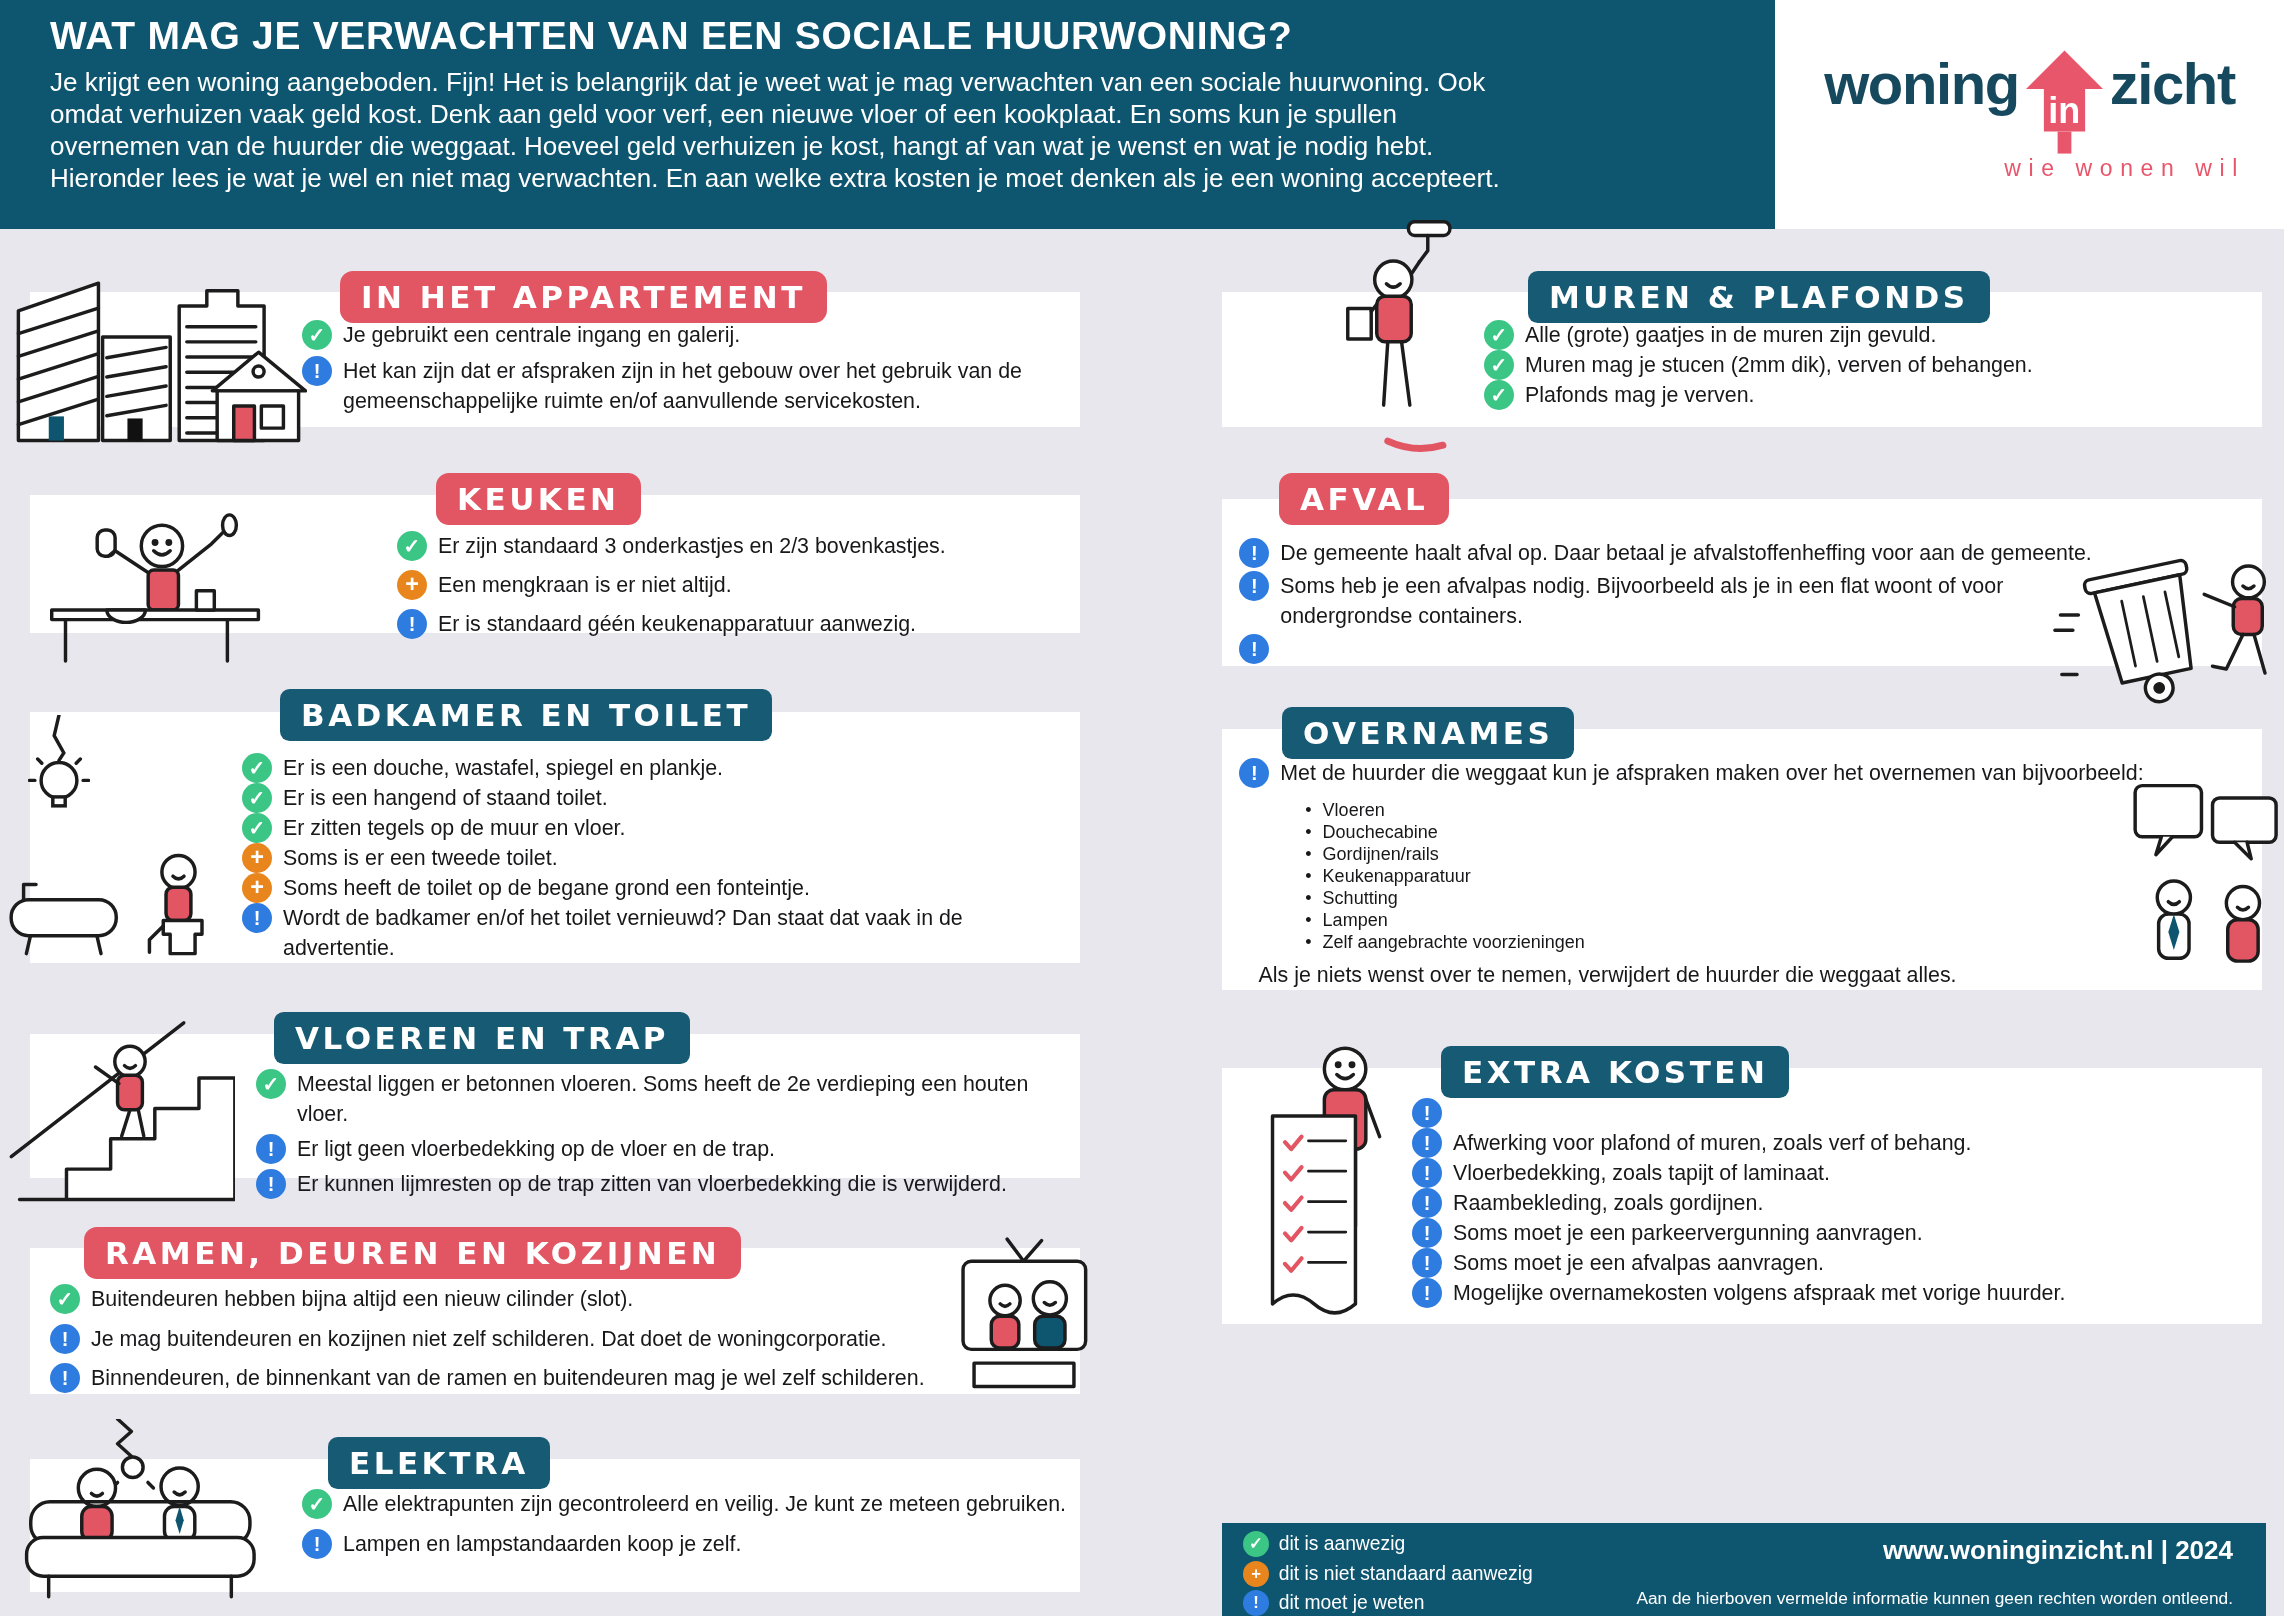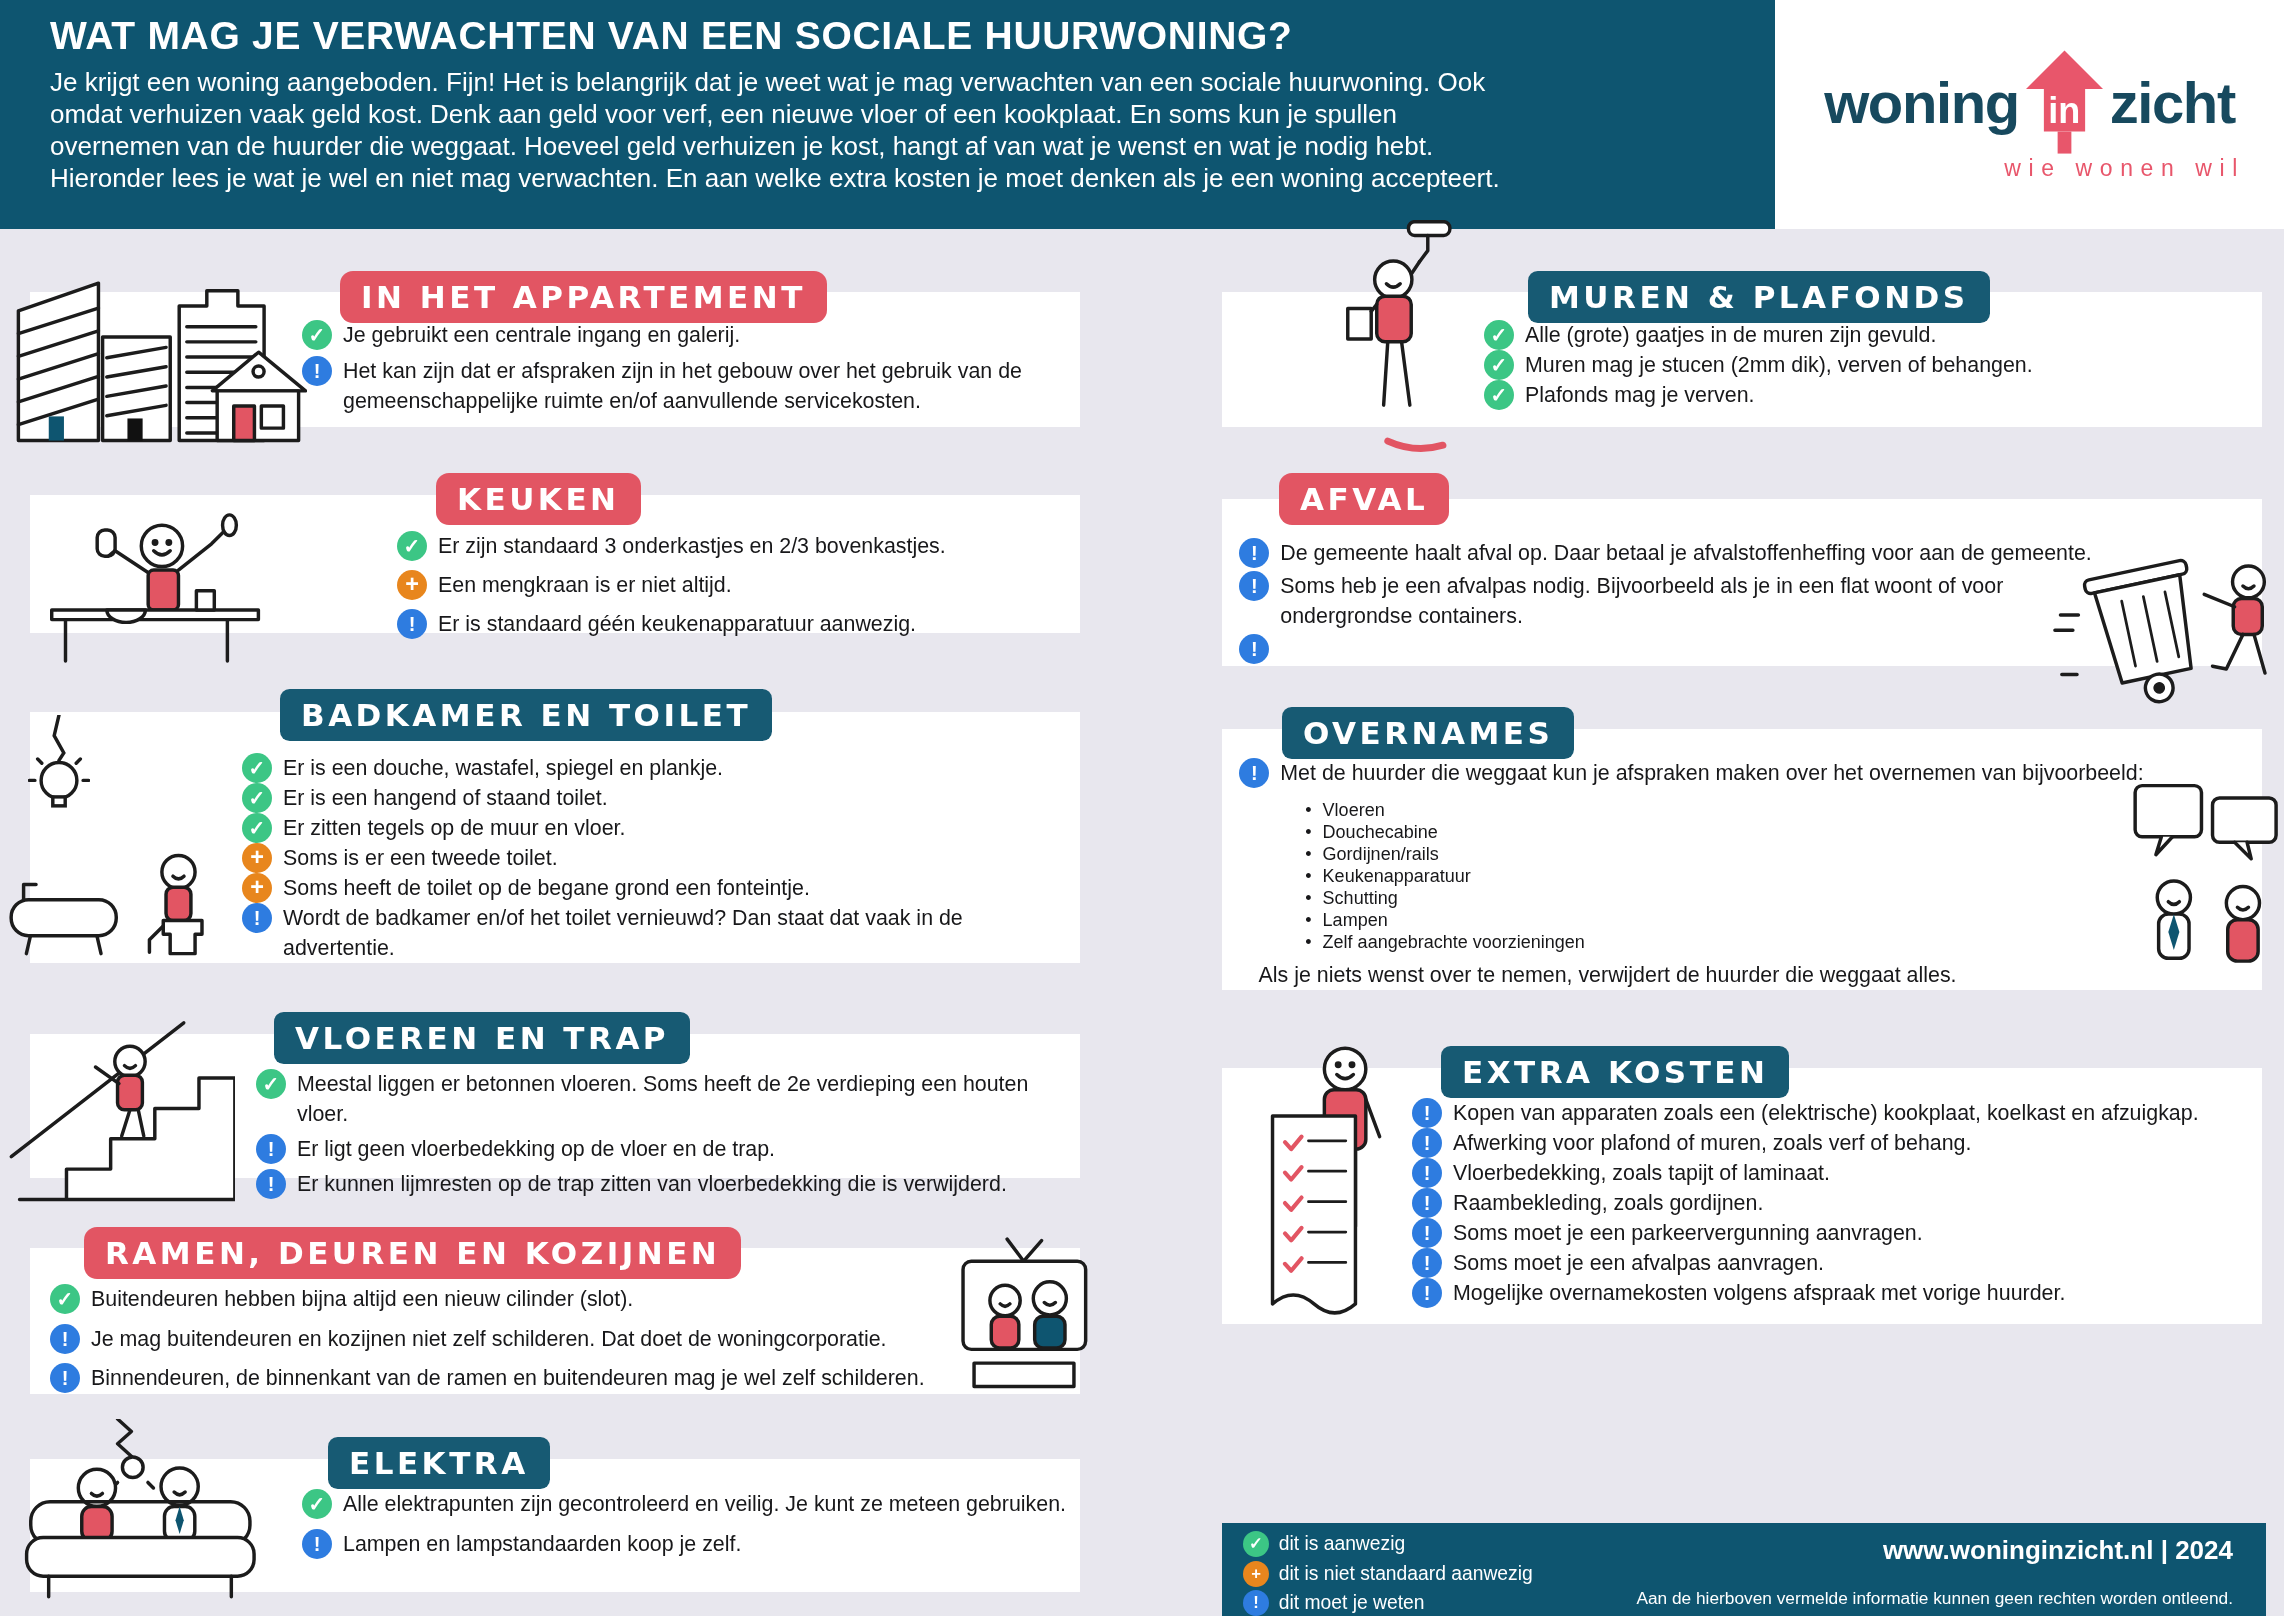--- a/index.html
+++ b/index.html
@@ -5,21 +5,21 @@
   html,body{margin:0;padding:0;}
   .poster{position:relative;width:2284px;height:1616px;background:#e8e7ee;
           font-family:"Liberation Sans",sans-serif;overflow:hidden;}
 
   
   .header{position:absolute;left:0;top:0;width:1775px;height:229px;background:#0e5570;color:#fff;z-index:2;}
   .header h1{position:absolute;left:50px;top:14px;margin:0;font-size:39px;letter-spacing:0.7px;white-space:nowrap;}
   .intro{position:absolute;left:50px;top:66px;font-size:26px;line-height:32px;}
   .intro div{white-space:nowrap;}
   .logo-panel{position:absolute;left:1775px;top:0;width:509px;height:229px;background:#fff;z-index:2;}
-  .logo-row{position:absolute;left:0;top:50px;width:100%;display:flex;align-items:center;justify-content:center;gap:7px;}
+  .logo-row{position:absolute;left:0;top:50px;width:100%;display:flex;align-items:flex-start;justify-content:center;gap:7px;}
   .logo-word{font-size:58px;font-weight:bold;color:#17495e;letter-spacing:-1.4px;}
   .logo-house{position:relative;width:77px;height:104px;}
   .logo-house .in{position:absolute;left:0;top:40px;width:77px;text-align:center;color:#fff;font-size:36px;font-weight:bold;}
   .logo-tagline{position:absolute;right:39px;top:155px;color:#e8566b;font-size:23px;letter-spacing:7.6px;}
 
   
   .card{position:absolute;background:#fff;z-index:1;}
   .badge{position:absolute;height:52px;padding:0 21px;border-radius:9.7px;color:#fff;
          font-size:31px;font-weight:bold;letter-spacing:3.5px;display:flex;align-items:center;z-index:6;
          font-family:"DejaVu Sans",sans-serif;}
@@ -246,21 +246,20 @@
       </ul>
       <div class="footnote">Als je niets wenst over te nemen, verwijdert de huurder die weggaat alles.</div>
     </div>
   </div>
   <div class="badge teal" style="left:1282px;top:707px;">OVERNAMES</div>
 
   <div class="card" style="left:1222px;top:1068px;width:1040px;height:256px;">
     <div class="items" style="left:190px;top:30px;width:829px;gap:0px;">
       <div class="item">
         <span class="ic info">!</span>
-        <span class="txt">Kopen van apparaten zoals een (elektrische) kookplaat, koelkast en afzuigkap.</span>
       </div>
       <div class="item">
         <span class="ic info">!</span>
         <span class="txt">Afwerking voor plafond of muren, zoals verf of behang.</span>
       </div>
       <div class="item">
         <span class="ic info">!</span>
         <span class="txt">Vloerbedekking, zoals tapijt of laminaat.</span>
       </div>
       <div class="item">

